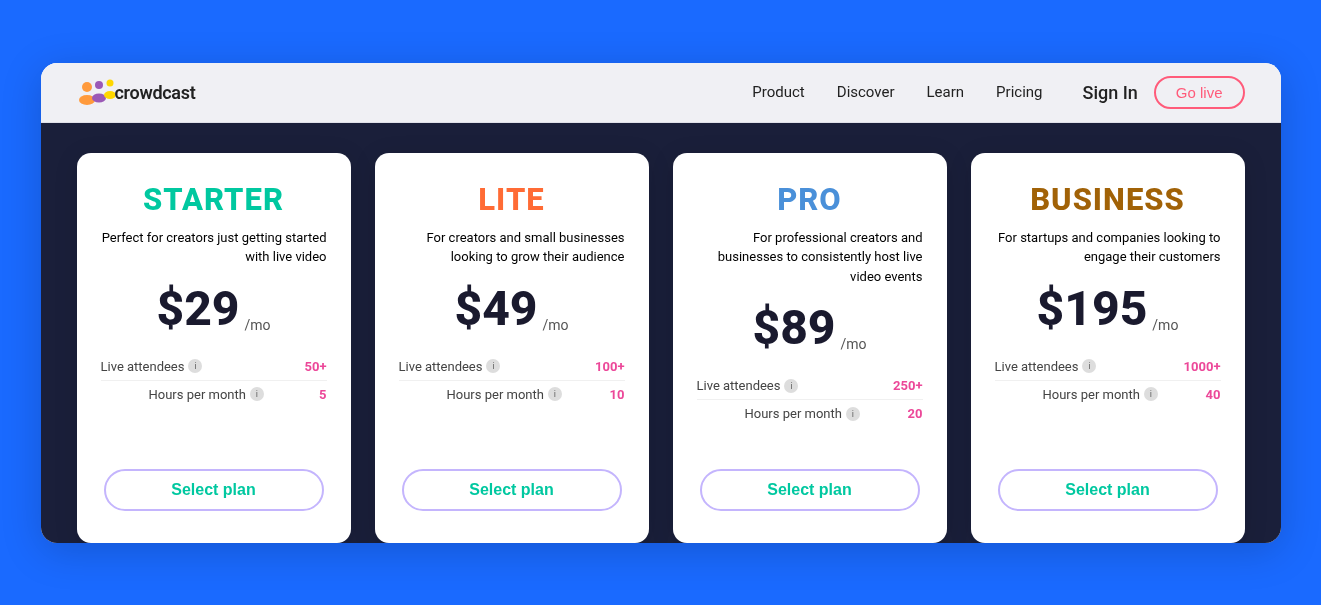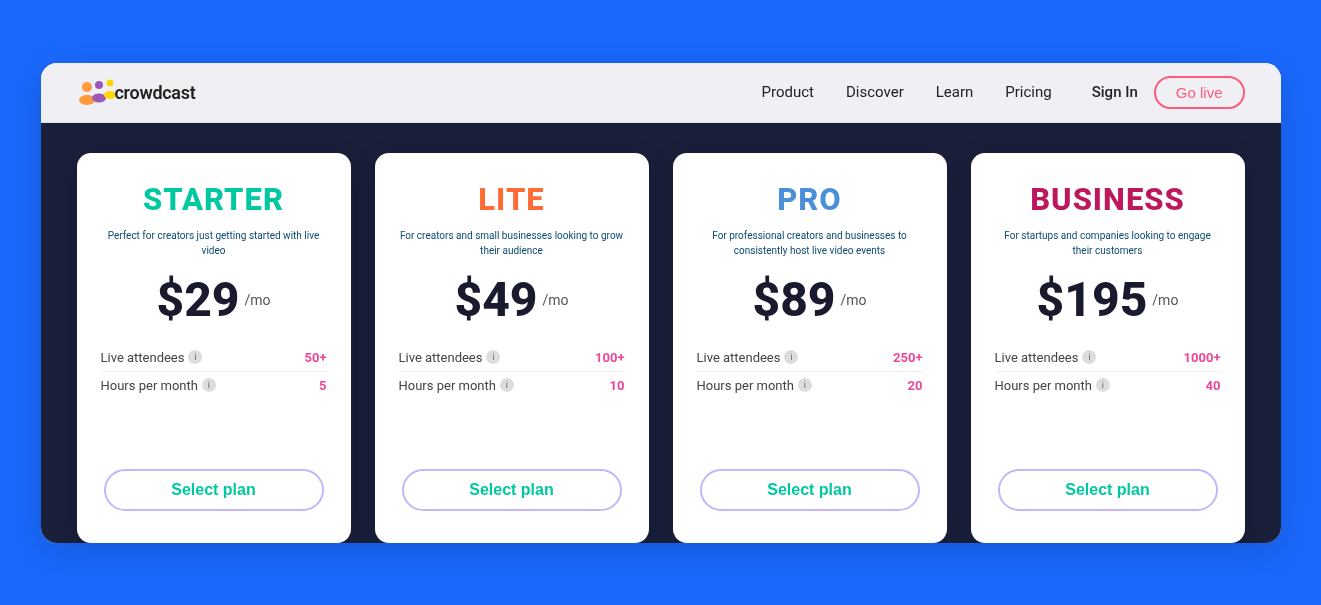--- a/index.html
+++ b/index.html
@@ -52,21 +52,21 @@
       color: #222;
       text-decoration: none;
       cursor: pointer;
     }
     .nav-actions {
       display: flex;
       align-items: center;
       gap: 16px;
     }
     .sign-in {
-      font-size: 15px;
+      font-size: 18px;
       color: #222;
       cursor: pointer;
       font-weight: 500;
     }
     .go-live-btn {
       border: 2px solid #ff5b7a;
       border-radius: 24px;
       padding: 6px 20px;
       font-size: 15px;
       color: #ff5b7a;
@@ -98,31 +98,31 @@
     .plan-name {
       font-size: 31px;
       font-weight: 800;
       letter-spacing: 1px;
       margin-bottom: 10px;
       text-transform: uppercase;
     }
     .plan-name.starter { color: #00c8a0; }
     .plan-name.lite { color: #ff6b35; }
     .plan-name.pro { color: #4a90d9; }
-    .plan-name.business { color: #be185d; }
+    .plan-name.business { color: #a16207; }
     .plan-desc {
-      font-size: 10px;
-      color: #0c4a6e;
-      text-align: center;
+      font-size: 13px;
+      color: #000000;
+      text-align: right;
       line-height: 1.5;
       margin-bottom: 18px;
     }
     .plan-price {
       display: flex;
-      align-items: center;
+      align-items: flex-end;
       gap: 3px;
       margin-bottom: 20px;
     }
     .price-amount {
       font-size: 48px;
       font-weight: 800;
       color: #1a1a2e;
       line-height: 1;
     }
     .price-mo {
@@ -137,21 +137,21 @@
     }
     .feature-row {
       display: flex;
       justify-content: space-between;
       align-items: center;
       padding: 6px 0;
       font-size: 13px;
       color: #444;
       border-bottom: 1px solid #f0f0f0;
     }
-    .feature-row:last-child { border-bottom: none; }
+    .feature-row:last-child { border-bottom: none; margin-left: 48px; }
     .feature-label {
       display: flex;
       align-items: center;
       gap: 4px;
     }
     .info-icon {
       width: 14px;
       height: 14px;
       background: #ddd;
       border-radius: 50%;

